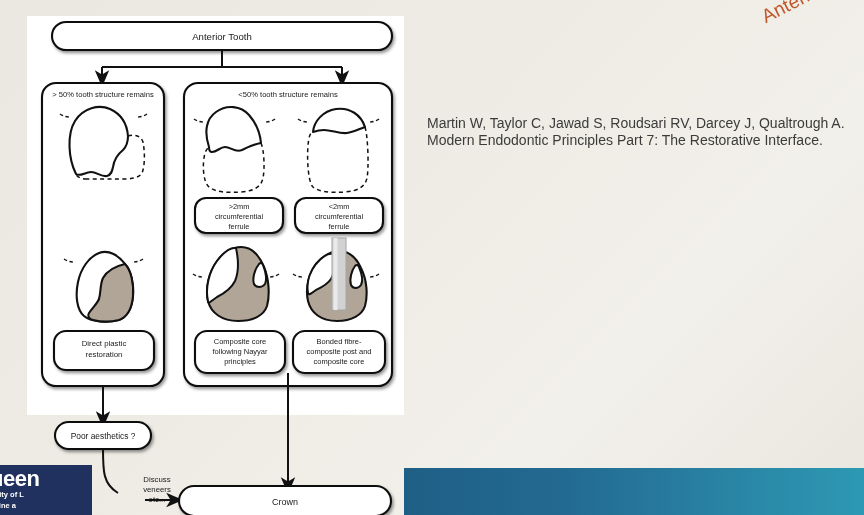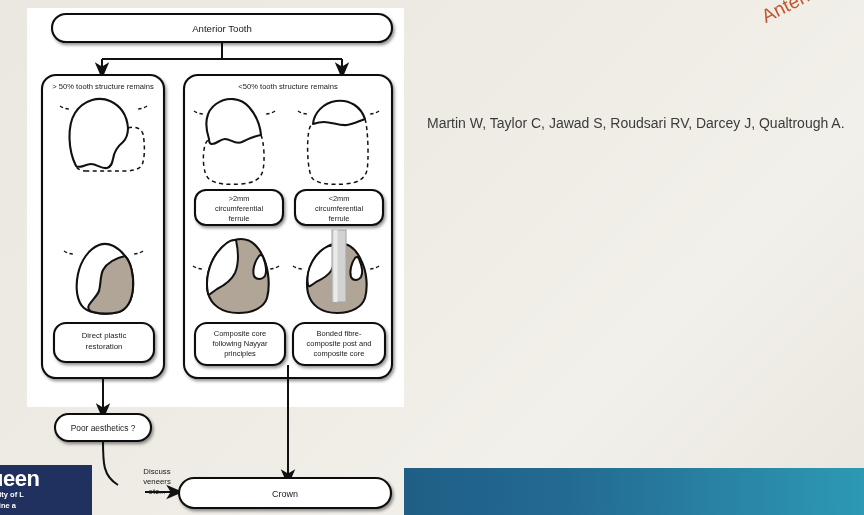--- a/index.html
+++ b/index.html
@@ -39,21 +39,21 @@
   #logo{
     position:absolute;left:0;top:465px;width:92px;height:50px;
     background:#20305f;overflow:hidden;
   }
   #logo .l1{position:absolute;left:-10px;top:1px;color:#fff;font-size:22px;font-weight:bold;letter-spacing:-.5px;}
   #logo .l2{position:absolute;left:-12px;top:25px;color:#fff;font-size:7.5px;font-weight:bold;}
   #logo .l3{position:absolute;left:-12px;top:36px;color:#fff;font-size:7.5px;font-weight:bold;}
 
   
   #chart-canvas{
-    position:absolute;left:27px;top:8px;width:377px;height:399px;
+    position:absolute;left:27px;top:16px;width:377px;height:399px;
     background:#ffffff;
     text-align:center;
   }
   #chart-canvas svg{display:block;}
 
   .fc-text{font-family:"Liberation Sans",sans-serif;fill:#1a1a1a;text-anchor:middle;}
 </style>
 </head>
 <body>
 
@@ -226,20 +226,21 @@
 
       <g>
         <rect x="152" y="470" width="212" height="30" rx="15" ry="15" fill="#fff" stroke="#111" stroke-width="2.1" filter="url(#sh)"></rect>
         <text class="fc-text" x="258" y="489" font-size="9">Crown</text>
       </g>
     </svg>
   </div>
 
   <div id="citation">
     <div>Martin W, Taylor C, Jawad S, Roudsari RV, Darcey J, Qualtrough A.</div>
+    <div>Modern Endodontic Principles Part 7: The Restorative Interface.</div>
   </div>
 
   <div id="teal-band"></div>
 
   <div id="logo">
     <div class="l1">ueen</div>
     <div class="l2">ersity of L</div>
     <div class="l3">dicine a</div>
   </div>
 

